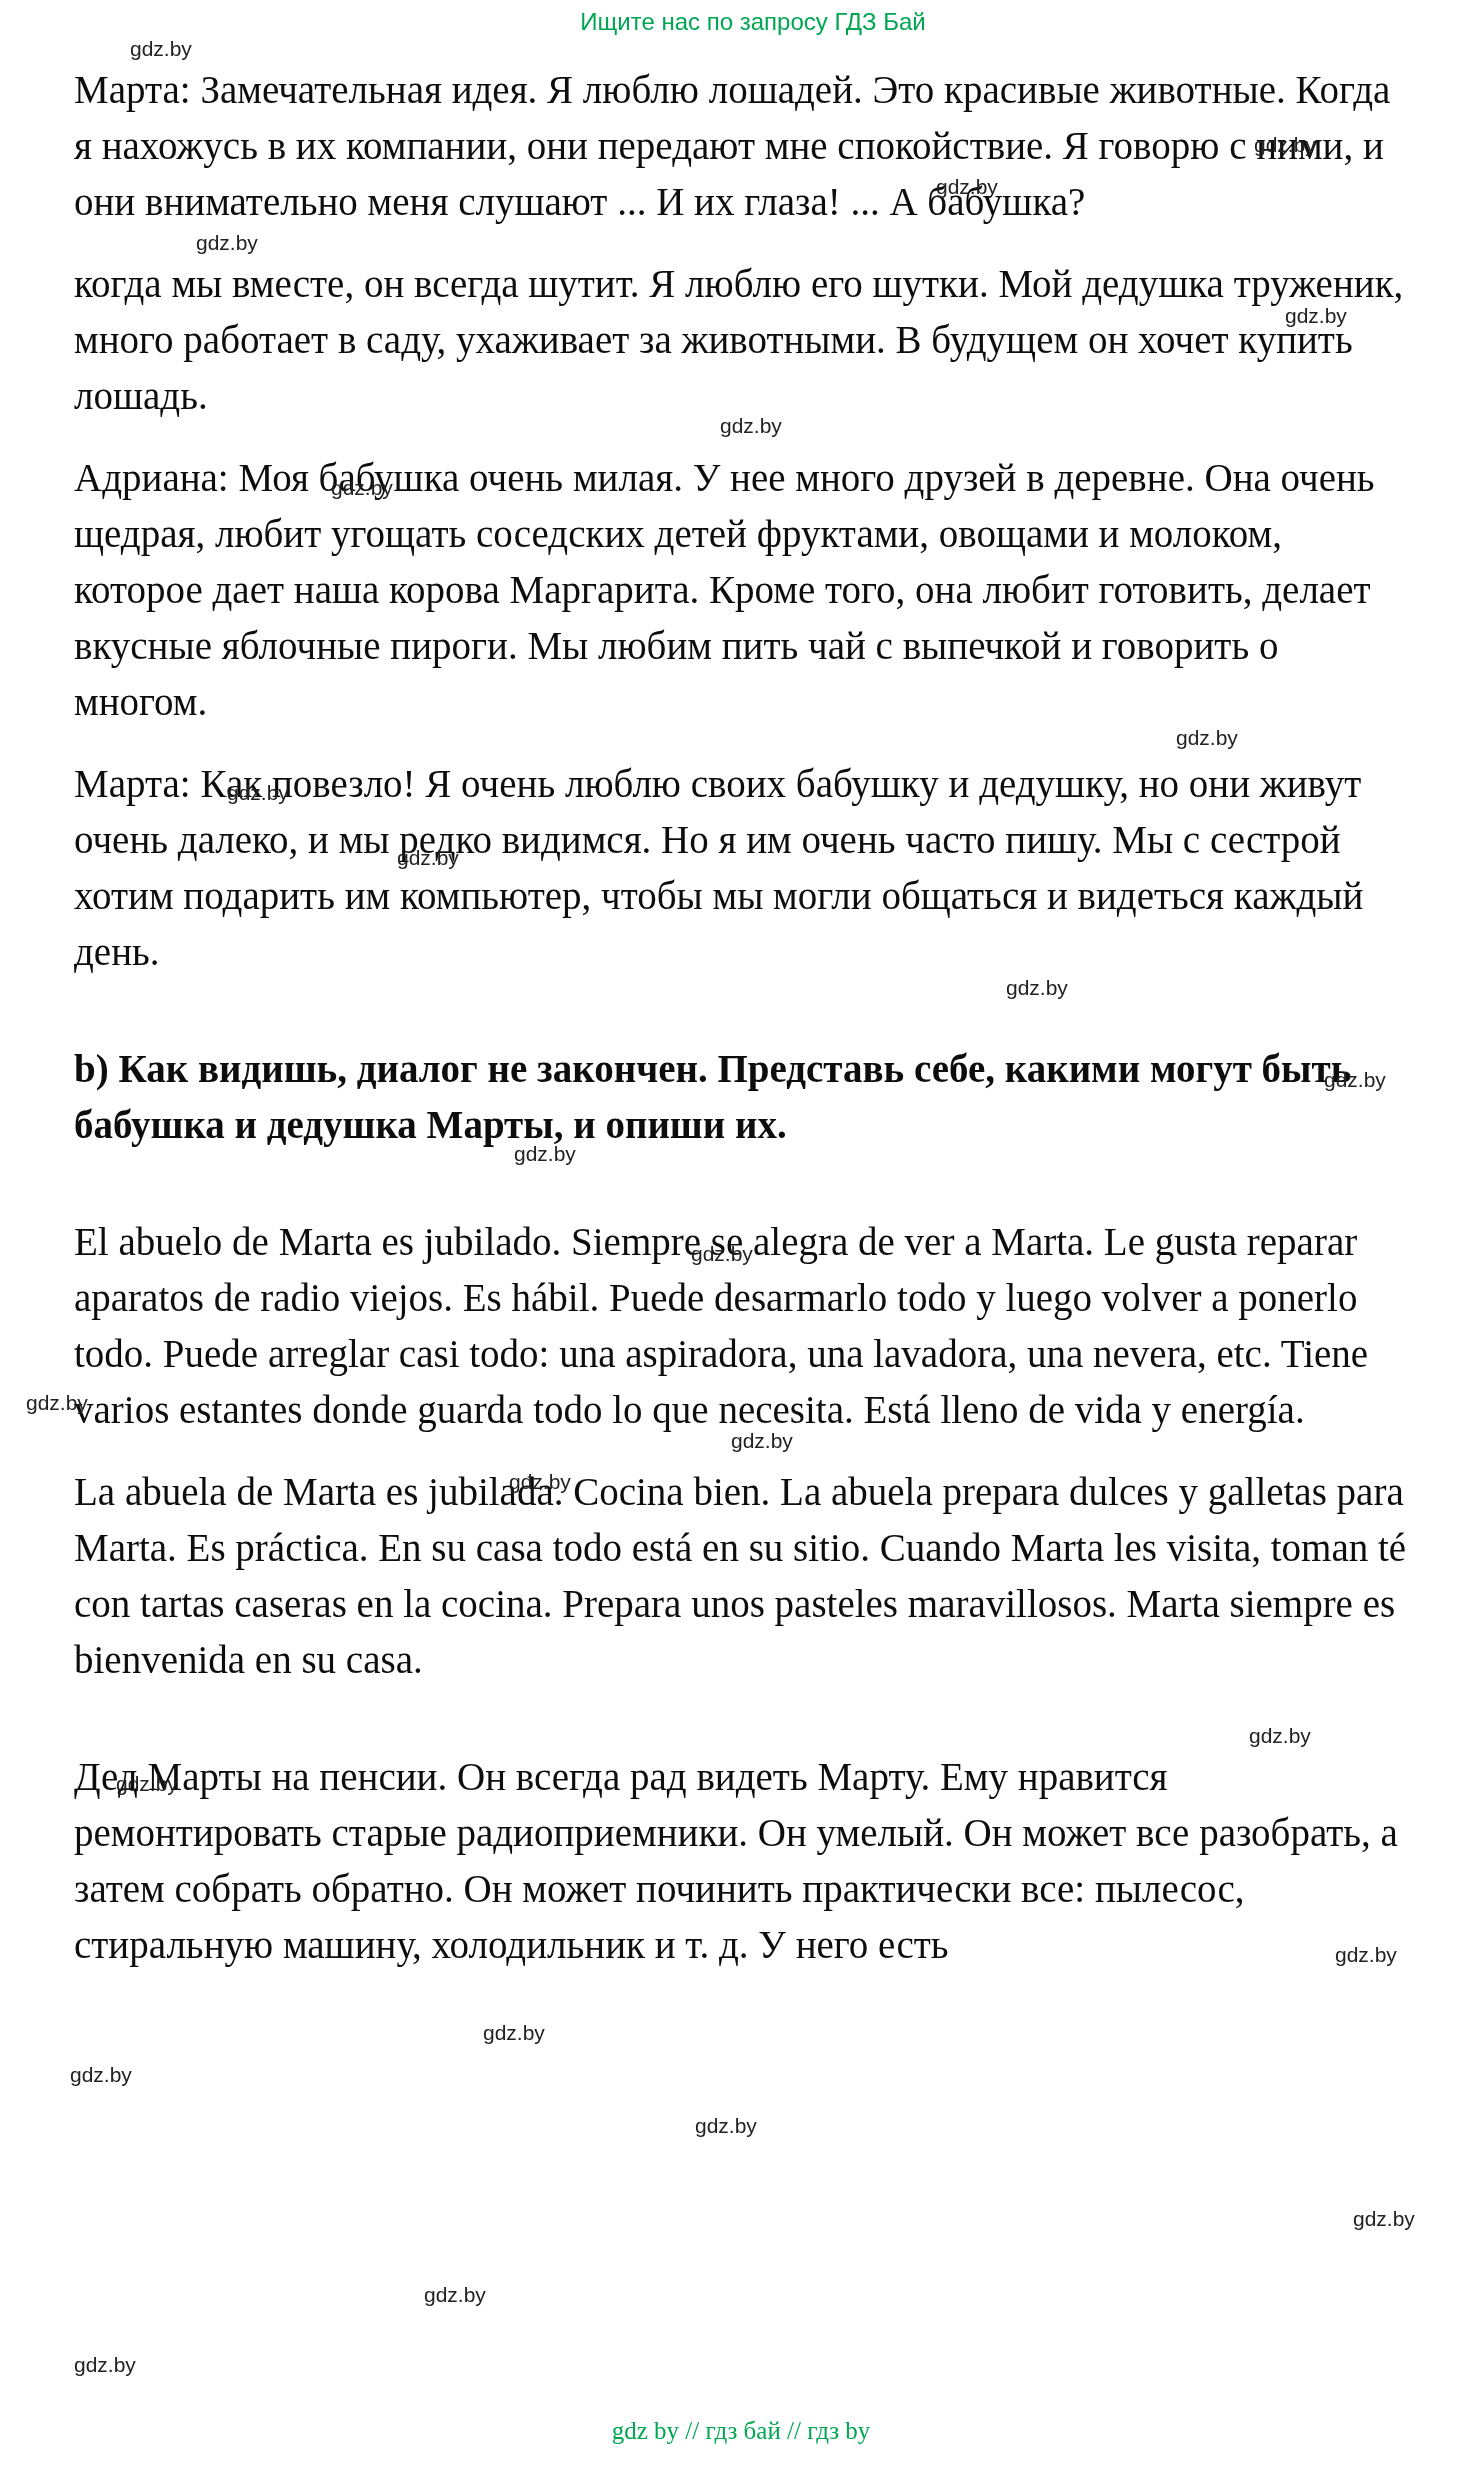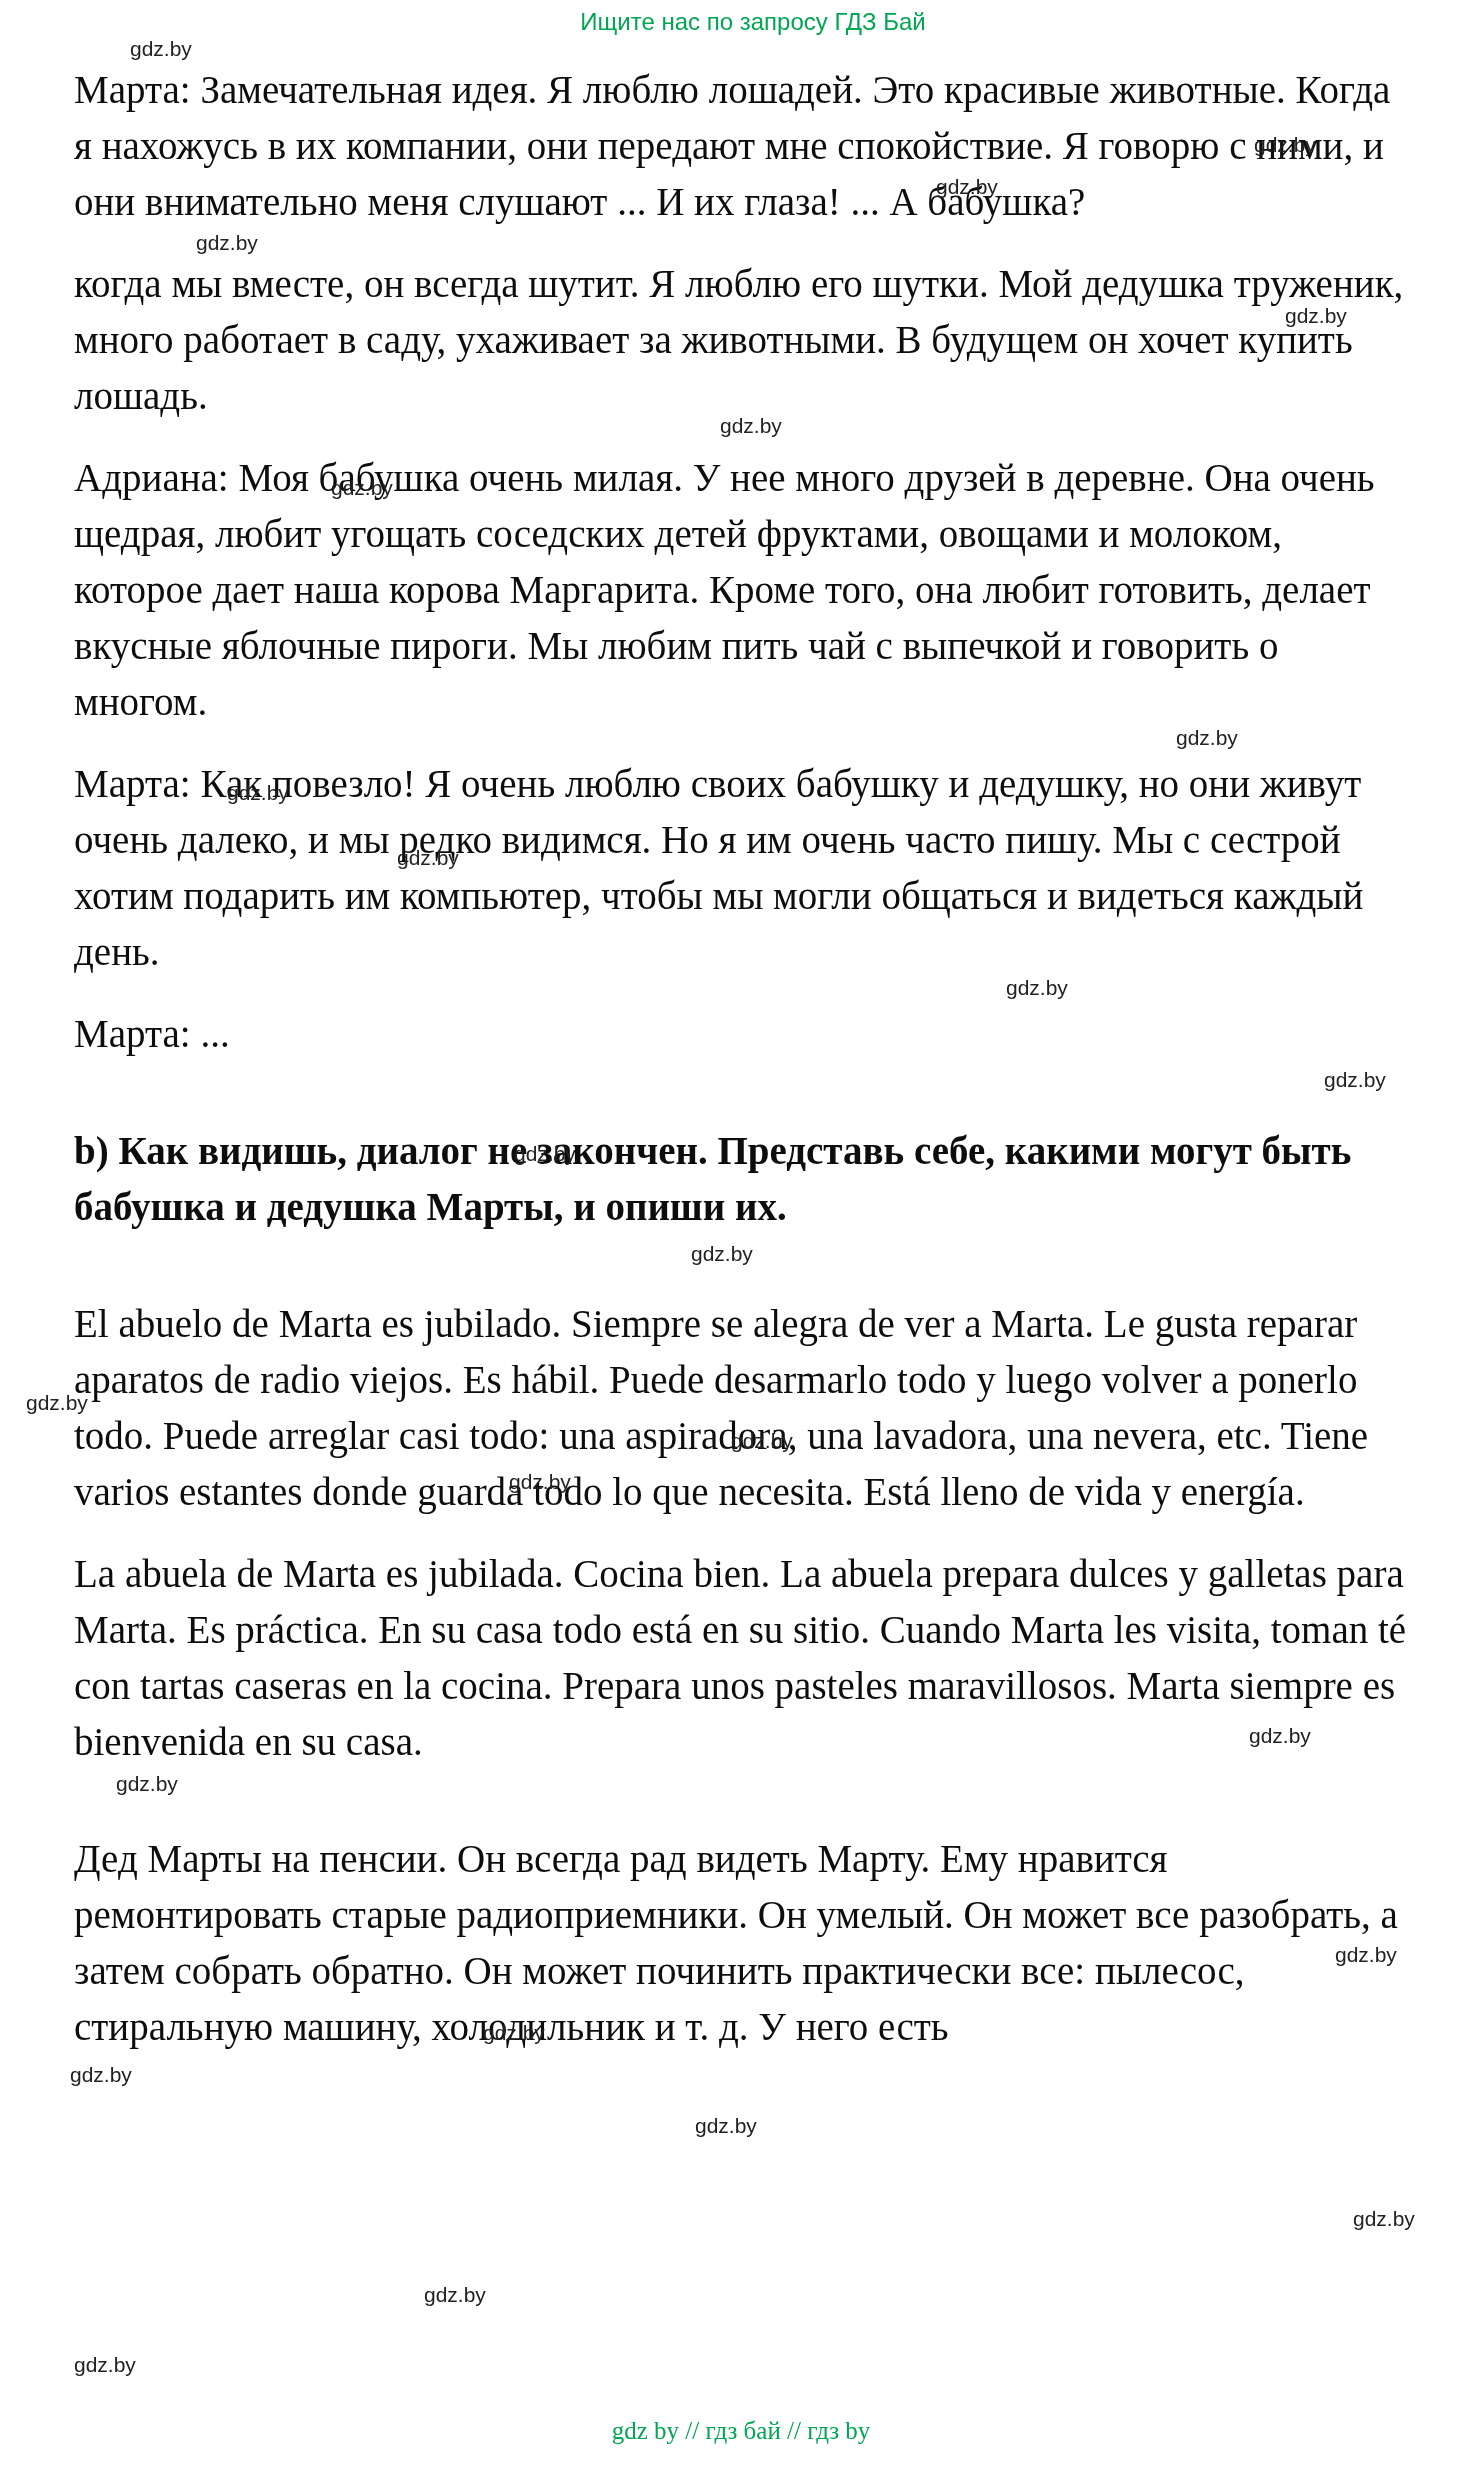--- a/index.html
+++ b/index.html
@@ -49,21 +49,20 @@
 </head>
 <body>
 
 <div class="header-hint">Ищите нас по запросу ГДЗ Бай</div>
 
 <div class="content">
   <p>Марта: Замечательная идея. Я люблю лошадей. Это красивые животные. Когда я нахожусь в их компании, они передают мне спокойствие. Я говорю с ними, и они внимательно меня слушают ... И их глаза! ... А бабушка?</p>
   <p>когда мы вместе, он всегда шутит. Я люблю его шутки. Мой дедушка труженик, много работает в саду, ухаживает за животными. В будущем он хочет купить лошадь.</p>
   <p>Адриана: Моя бабушка очень милая. У нее много друзей в деревне. Она очень щедрая, любит угощать соседских детей фруктами, овощами и молоком, которое дает наша корова Маргарита. Кроме того, она любит готовить, делает вкусные яблочные пироги. Мы любим пить чай с выпечкой и говорить о многом.</p>
   <p>Марта: Как повезло! Я очень люблю своих бабушку и дедушку, но они живут очень далеко, и мы редко видимся. Но я им очень часто пишу. Мы с сестрой хотим подарить им компьютер, чтобы мы могли общаться и видеться каждый день.</p>
-  <p>Марта: ...</p>
   <p class="bold gap-before">b) Как видишь, диалог не закончен. Представь себе, какими могут быть бабушка и дедушка Марты, и опиши их.</p>
   <p class="gap-before">El abuelo de Marta es jubilado. Siempre se alegra de ver a Marta. Le gusta reparar aparatos de radio viejos. Es hábil. Puede desarmarlo todo y luego volver a ponerlo todo. Puede arreglar casi todo: una aspiradora, una lavadora, una nevera, etc. Tiene varios estantes donde guarda todo lo que necesita. Está lleno de vida y energía.</p>
   <p>La abuela de Marta es jubilada. Cocina bien. La abuela prepara dulces y galletas para Marta. Es práctica. En su casa todo está en su sitio. Cuando Marta les visita, toman té con tartas caseras en la cocina. Prepara unos pasteles maravillosos. Marta siempre es bienvenida en su casa.</p>
   <p class="gap-before">Дед Марты на пенсии. Он всегда рад видеть Марту. Ему нравится ремонтировать старые радиоприемники. Он умелый. Он может все разобрать, а затем собрать обратно. Он может починить практически все: пылесос, стиральную машину, холодильник и т. д. У него есть</p>
 </div>
 
 <span class="wm" style="left:130px;top:37px">gdz.by</span>
 <span class="wm" style="left:1254px;top:133px">gdz.by</span>
 <span class="wm" style="left:936px;top:175px">gdz.by</span>
 <span class="wm" style="left:196px;top:231px">gdz.by</span>

